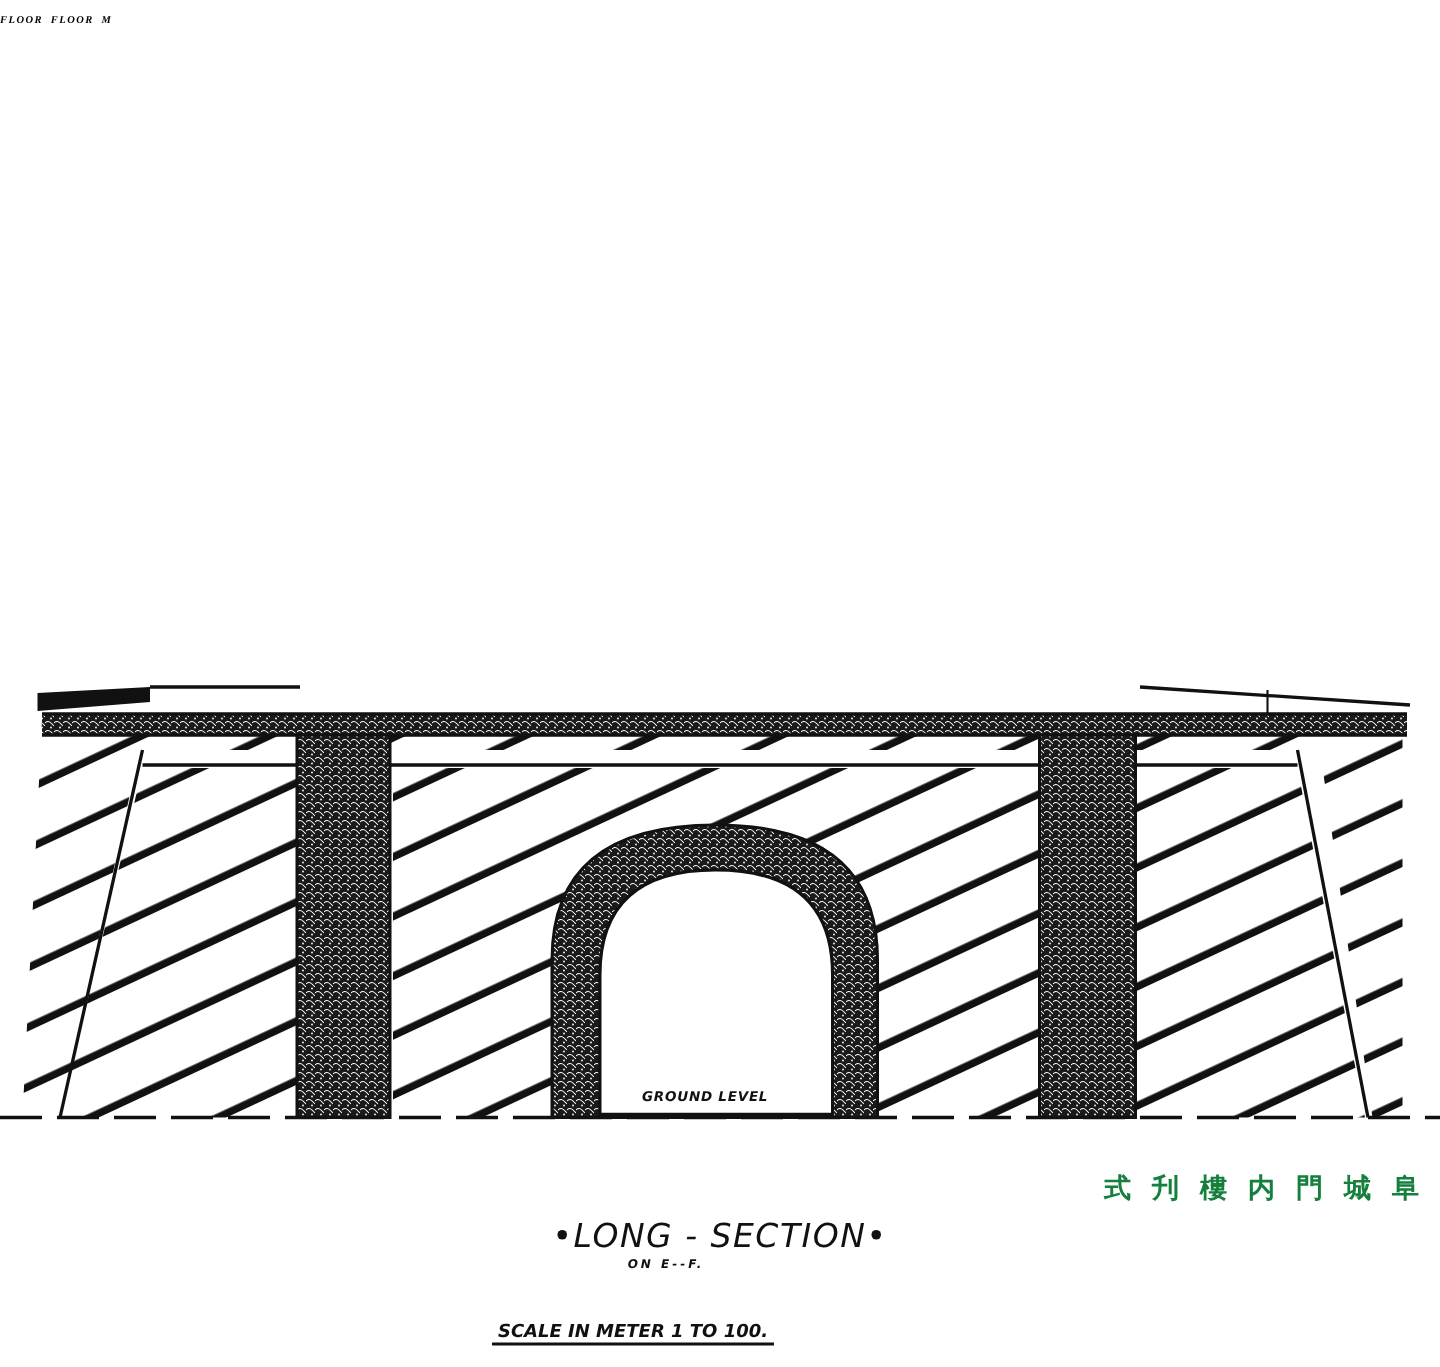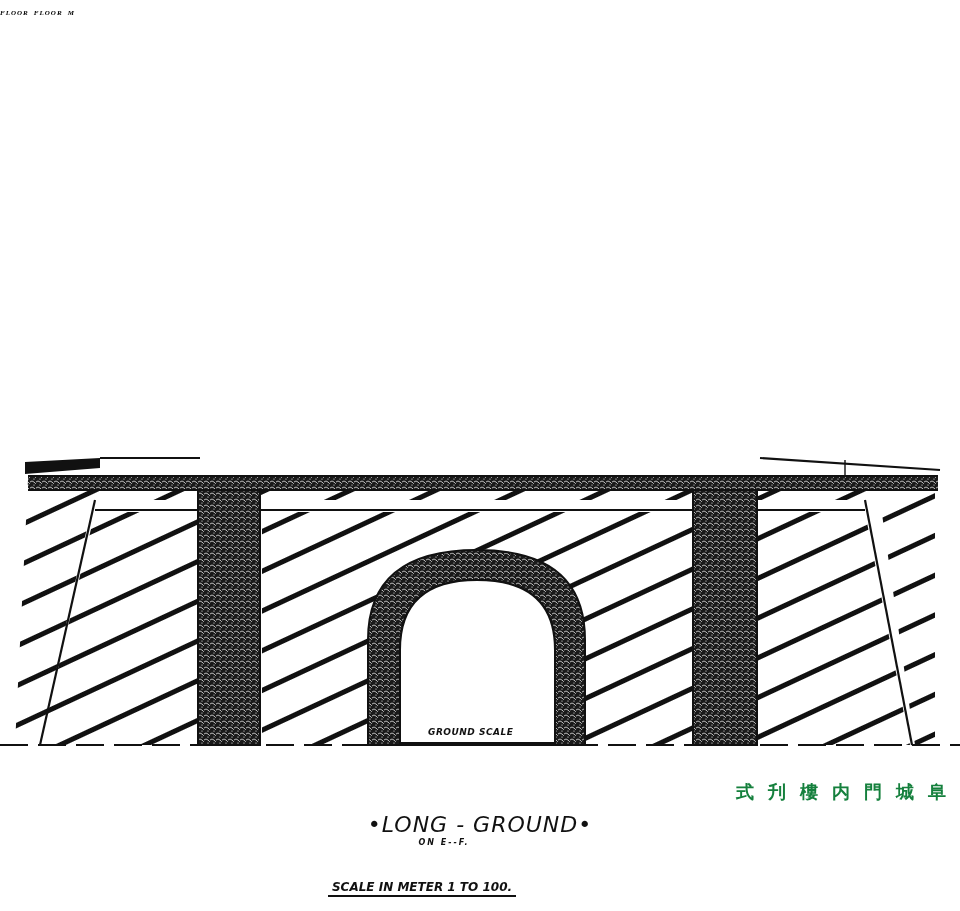--- a/index.html
+++ b/index.html
@@ -222,20 +222,20 @@
       <line x1="441" y1="857" x2="441" y2="866">
       <line x1="464" y1="857" x2="464" y2="866">
       <line x1="486" y1="854" x2="486" y2="870">
       <line x1="588" y1="854" x2="588" y2="870">
       <line x1="691" y1="854" x2="691" y2="870">
     </line></line></line></line></line></line></line></line></line></line></line></line></line></line></g>
     <text class="label-small" x="697" y="859">M</text>
   </rect></line></line></g>
 
 
-<div class="ground-label">GROUND SCALE</div>
+<div class="ground-label">GROUND LEVEL</div>
 <div class="caption-cn">式刋樓内門城阜</div>
-<div class="caption-title">•LONG - GROUND•</div>
+<div class="caption-title">•LONG - SECTION•</div>
 <div class="caption-sub">ON E--F.</div>
 <div class="scale-label"><span>SCALE IN METER 1 TO 100.</span></div>
 
 
 
 
 </body></html>

